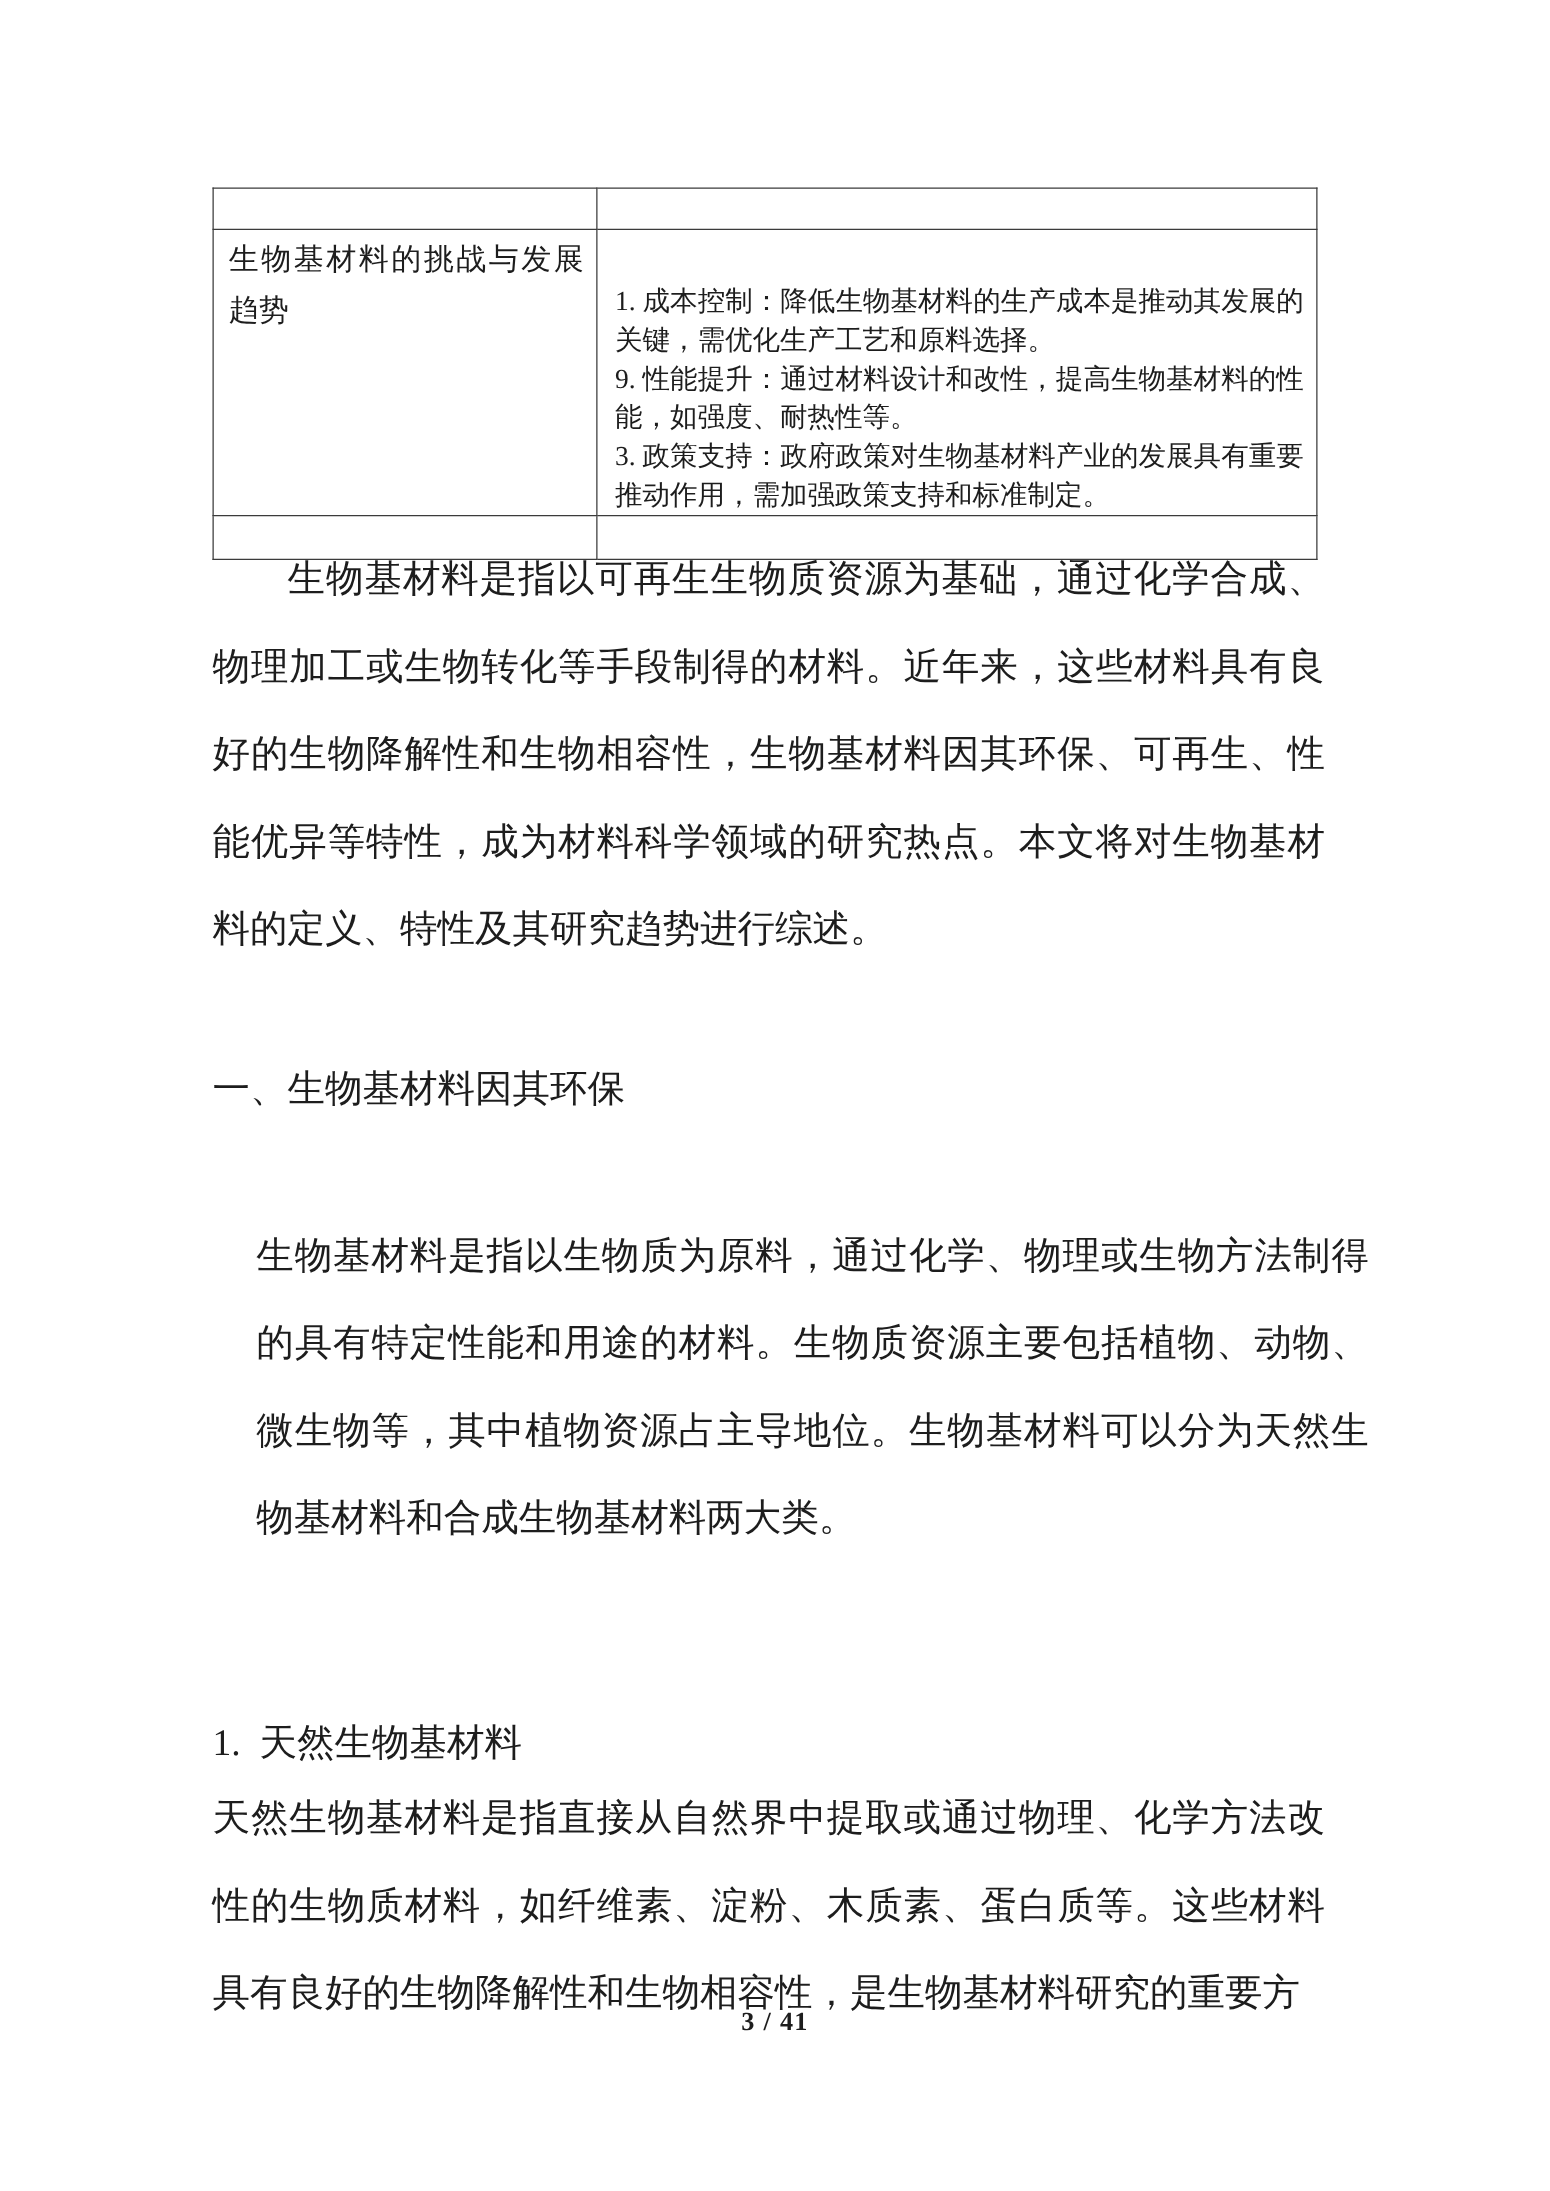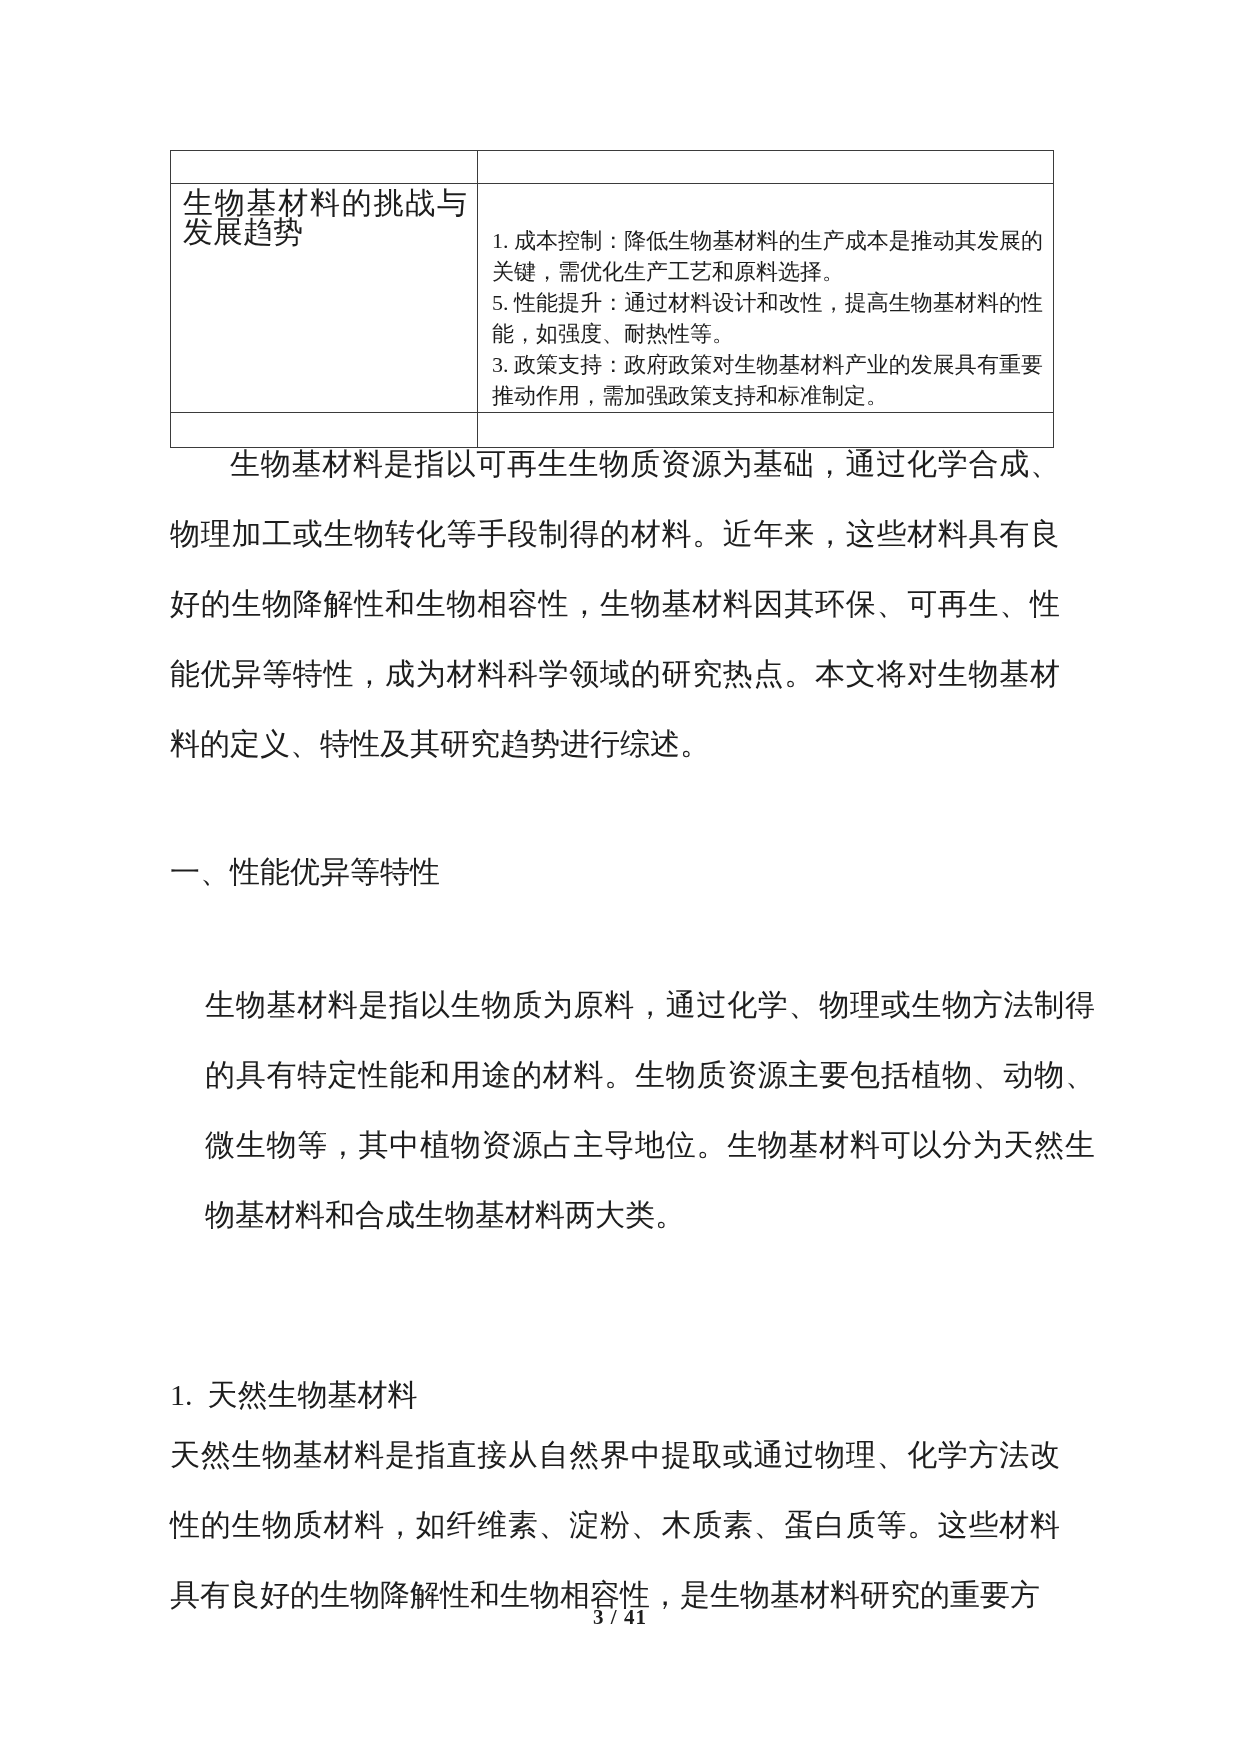--- a/index.html
+++ b/index.html
@@ -22,22 +22,22 @@
   }
   table.summary td {
     border: 1.5px solid #3b3b3b;
     vertical-align: top;
     box-sizing: border-box;
   }
   .row-empty-top td { height: 33px; }
   .row-main td { height: 229px; }
   .row-empty-bottom td { height: 35px; }
   td.topic-cell {
-    font-size: 30px;
-    line-height: 29px;
+    font-size: 24px;
+    line-height: 41px;
     padding: 4px 10px 0 12px;
     text-align: justify;
     text-justify: inter-character;
   }
   td.points-cell {
     font-size: 22px;
     line-height: 31px;
     padding: 41px 10px 0 14px;
   }
   .point {
@@ -97,34 +97,34 @@
       <tr class="row-empty-top">
         <td></td>
         <td></td>
       </tr>
       <tr class="row-main">
         <td class="topic-cell">
           <span>生物基材料的挑战与发展趋势</span>
         </td>
         <td class="points-cell">
           <div class="point">1. 成本控制：降低生物基材料的生产成本是推动其发展的关键，需优化生产工艺和原料选择。</div>
-          <div class="point">5. 性能提升：通过材料设计和改性，提高生物基材料的性能，如强度、耐热性等。</div>
+          <div class="point">9. 性能提升：通过材料设计和改性，提高生物基材料的性能，如强度、耐热性等。</div>
           <div class="point">3. 政策支持：政府政策对生物基材料产业的发展具有重要推动作用，需加强政策支持和标准制定。</div>
         </td>
       </tr>
       <tr class="row-empty-bottom">
         <td></td>
         <td></td>
       </tr>
     </tbody>
   </table>
 
   <p class="para para-indent intro-para">生物基材料是指以可再生生物质资源为基础，通过化学合成、物理加工或生物转化等手段制得的材料。近年来，这些材料具有良好的生物降解性和生物相容性，生物基材料因其环保、可再生、性能优异等特性，成为材料科学领域的研究热点。本文将对生物基材料的定义、特性及其研究趋势进行综述。</p>
 
-  <h2 class="heading heading-1">一、性能优异等特性</h2>
+  <h2 class="heading heading-1">一、生物基材料因其环保</h2>
 
   <p class="para definition-para">生物基材料是指以生物质为原料，通过化学、物理或生物方法制得的具有特定性能和用途的材料。生物质资源主要包括植物、动物、微生物等，其中植物资源占主导地位。生物基材料可以分为天然生物基材料和合成生物基材料两大类。</p>
 
   <h3 class="heading heading-sub1">1.  天然生物基材料</h3>
 
   <p class="para natural-para">天然生物基材料是指直接从自然界中提取或通过物理、化学方法改性的生物质材料，如纤维素、淀粉、木质素、蛋白质等。这些材料具有良好的生物降解性和生物相容性，是生物基材料研究的重要方</p>
 
   <div class="page-footer">3 / 41</div>
 
 </div>

